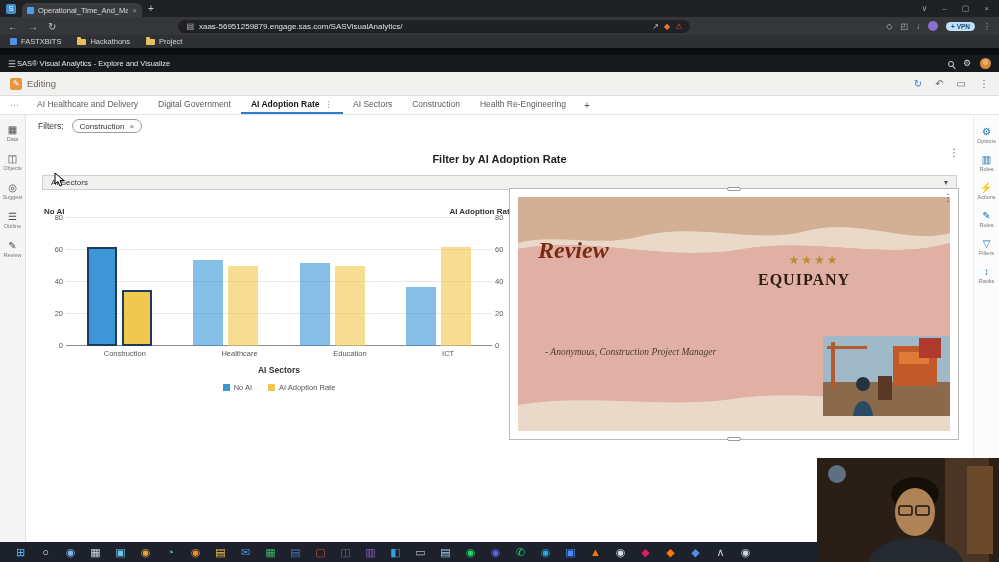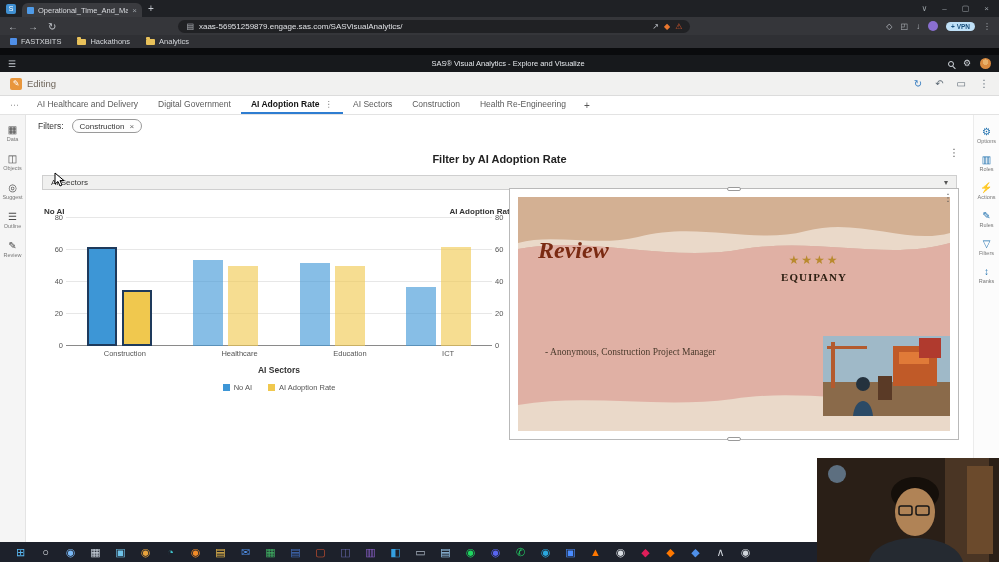--- a/index.html
+++ b/index.html
@@ -26,21 +26,21 @@
   .bookmarks{height:13px;background:#2f3034;display:flex;align-items:center;gap:16px;padding:0 10px;font-size:7.5px;color:#d3d6da}
   .bm{display:flex;align-items:center;gap:4px}
   .siteic{width:7px;height:7px;background:#4f8fe8;border-radius:1px}
   .folder{width:9px;height:6px;background:#e8c15a;border-radius:1px;position:relative}
   .folder::before{content:"";position:absolute;top:-2px;left:0;width:4px;height:2px;background:#e8c15a;border-radius:1px 1px 0 0}
   .gapblack{height:7px;background:#0a0b0d}
 
   
   .sas-header{height:17px;background:#17191c;display:flex;align-items:center;padding:0 8px;position:relative;color:#dfe3e8}
   .hamb{font-size:9px;color:#cfd4da;z-index:1}
-  .sas-title{position:absolute;left:17px;right:0;text-align:center;font-size:7.5px;color:#e3e6ea}
+  .sas-title{position:absolute;left:17px;right:0;font-size:7.5px;color:#e3e6ea}
   .hdr-right{margin-left:auto;display:flex;align-items:center;gap:9px;z-index:1}
   .mag{width:6px;height:6px;border:1px solid #cfd4da;border-radius:50%;position:relative}
   .mag::after{content:"";position:absolute;width:4px;height:1px;background:#cfd4da;right:-3px;bottom:-2px;transform:rotate(45deg)}
   .gear{font-size:9px;color:#cfd4da;line-height:1}
   .avatar{width:11px;height:11px;border-radius:50%;background:radial-gradient(circle at 50% 38%,#e8b06a 0 32%,#d98a3f 33% 100%)}
   .editbar{height:24px;background:#f1f1f0;border-bottom:1px solid #dcdcdc;display:flex;align-items:center;padding:0 10px;position:relative}
   .pencilbox{width:12px;height:12px;background:#e8963c;color:#fff;font-size:8px;line-height:12px;text-align:center;border-radius:2px}
   .editing-label{font-size:9.5px;color:#6e655a;margin-left:5px}
   .report-title{position:absolute;left:0;right:0;text-align:center;font-weight:bold;font-size:12px;color:#2b2b2b}
   .edit-icons{margin-left:auto;display:flex;gap:13px;z-index:1;font-size:10px;color:#5f6b76;line-height:1}
@@ -95,23 +95,23 @@
 
   
   .card{position:absolute;left:483px;top:73px;width:450px;height:252px;background:#fff;border:1px solid #b9b9b9}
   .card .kb{position:absolute;top:3px;right:5px;color:#555;font-size:10px;z-index:3}
   .grip{position:absolute;left:50%;transform:translateX(-50%);width:14px;height:4px;background:#fff;border:1px solid #9a9a9a;border-radius:2px;z-index:3}
   .grip.t{top:-2px}.grip.b{bottom:-2px}
   .slide{position:absolute;left:8px;top:8px;right:8px;bottom:8px;overflow:hidden;background:#ead9c9}
   .bgsvg{position:absolute;inset:0;width:100%;height:100%}
   .rv-head{position:absolute;left:20px;top:40px;font-family:"Liberation Serif",serif;font-style:italic;font-weight:bold;font-size:24px;color:#7a2a12}
   .rv-stars{position:absolute;left:248px;top:56px;width:96px;text-align:center;color:#b98a2e;font-size:12px;letter-spacing:2px}
-  .rv-brand{position:absolute;left:240px;top:74px;width:112px;text-align:center;font-family:"Liberation Serif",serif;font-weight:bold;font-size:11px;letter-spacing:1px;color:#2e2013}
+  .rv-brand{position:absolute;left:240px;top:74px;width:112px;font-family:"Liberation Serif",serif;font-weight:bold;font-size:16px;letter-spacing:1px;color:#2e2013}
   .rv-quote{position:absolute;left:27px;top:96px;width:300px;font-family:"Liberation Serif",serif;font-weight:bold;font-size:11.5px;line-height:1.5;color:#46220f}
-  .rv-attr{position:absolute;left:27px;top:150px;width:300px;font-family:"Liberation Serif",serif;font-size:9.5px;color:#4a3a2c}
+  .rv-attr{position:absolute;left:27px;top:150px;width:300px;font-family:"Liberation Serif",serif;font-style:italic;font-size:9.5px;color:#4a3a2c}
   .photo{position:absolute;left:305px;top:139px;width:127px;height:80px}
 
   
   .webcam{position:absolute;left:817px;top:458px;width:182px;height:104px;z-index:60}
   .taskbar{position:absolute;left:0;top:542px;width:100%;height:20px;background:#1d212b;display:flex;align-items:center;padding:0 8px;z-index:40}
   .tbi{width:25px;text-align:center;font-size:11px;line-height:1}
   .cursor{position:absolute;left:54px;top:172px;z-index:100}
 </style>
 </head>
 <body>
@@ -157,21 +157,21 @@
   <div class="bm">
     <span class="siteic"></span>
     <span>FASTXBITS</span>
   </div>
   <div class="bm">
     <span class="folder"></span>
     <span>Hackathons</span>
   </div>
   <div class="bm">
     <span class="folder"></span>
-    <span>Analytics</span>
+    <span>Project</span>
   </div>
 </div>
 
 <div class="gapblack"></div>
 
 <div class="sas-header">
   <span class="hamb">☰</span>
   <div class="sas-title">SAS® Visual Analytics - Explore and Visualize</div>
   <div class="hdr-right">
     <span class="mag"></span>

